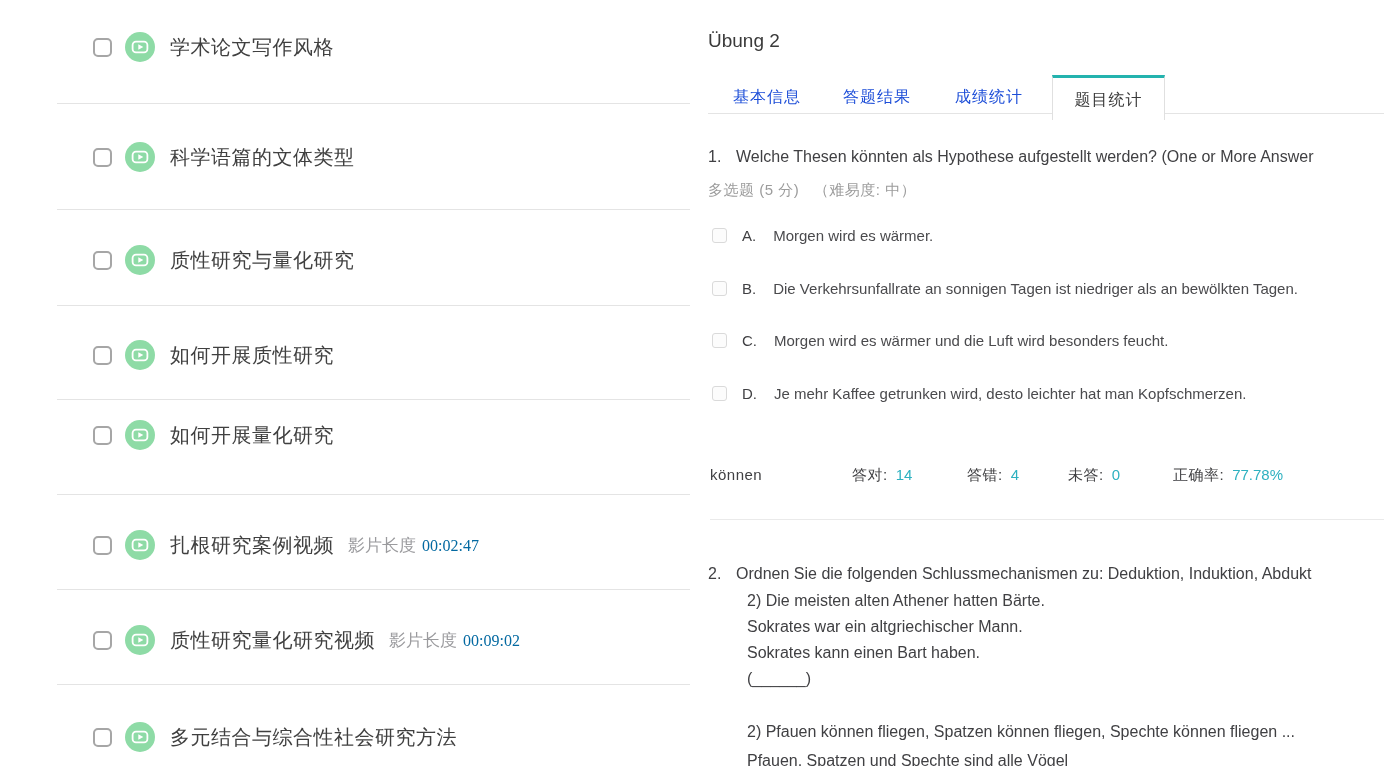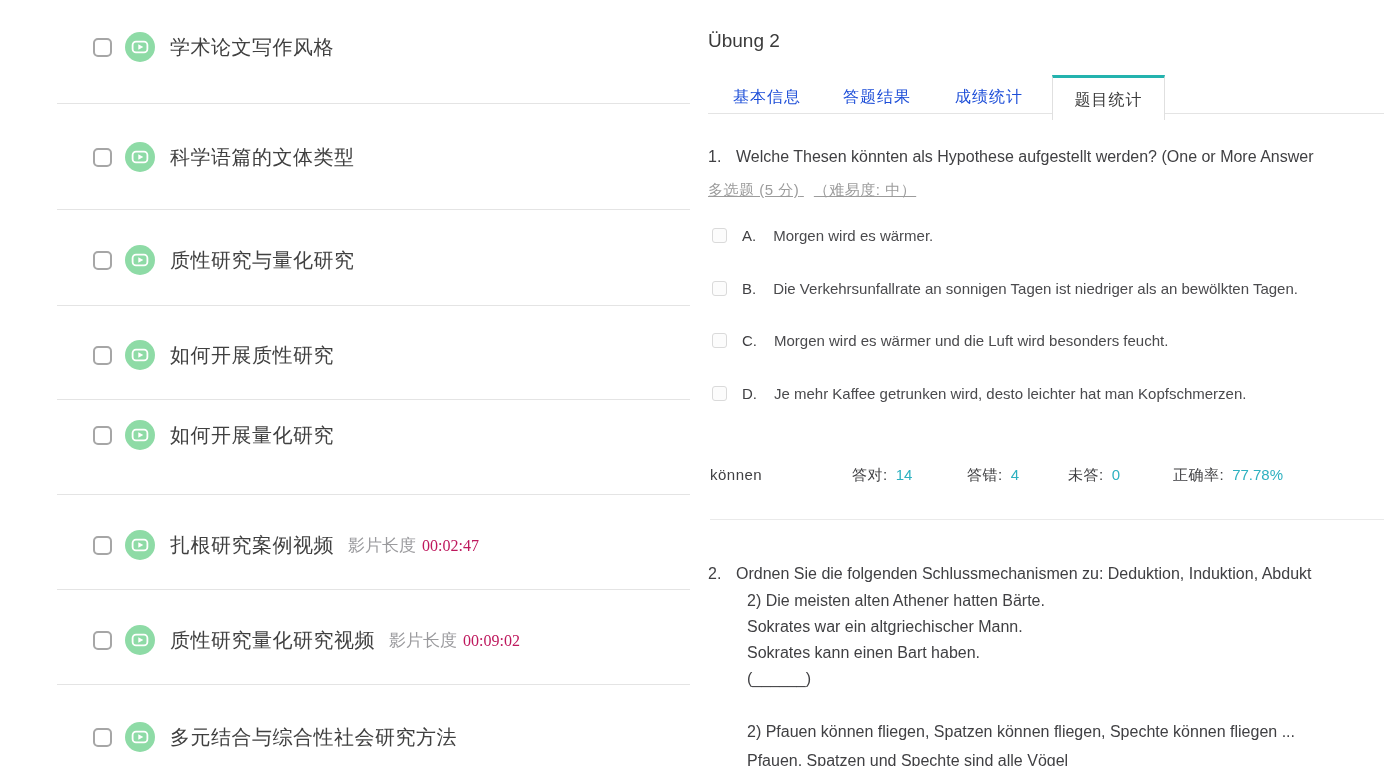--- a/index.html
+++ b/index.html
@@ -6,37 +6,37 @@
   html,body { width:1384px; height:778px; background:#fff; overflow:hidden;
     font-family:"Liberation Sans","DejaVu Sans",sans-serif; }
 
   
   .left-panel { position:absolute; left:0; top:0; width:690px; height:778px; background:#fff;margin-left:32px; }
   .v-row { position:absolute; left:61px; height:40px; display:flex; align-items:center; white-space:nowrap; }
   .cb { width:19px; height:19px; border:2px solid #a6a6a6; border-radius:5px; background:#fff; flex:0 0 auto; cursor:pointer; }
   .vicon { width:30px; height:30px; margin-left:13px; flex:0 0 auto; }
   .vtitle { margin-left:15px; font-size:20px; color:#404040; letter-spacing:0.5px; cursor:pointer; }
   .vdur { margin-left:14px; color:#9b9b9e; font-size:17px; }
-  .vtime { font-family:"Liberation Serif","DejaVu Serif",serif; font-size:16px; color:#be185d; margin-left:6px; }
+  .vtime { font-family:"Liberation Serif","DejaVu Serif",serif; font-size:16px; color:#0369a1; margin-left:6px; }
   .hdiv { position:absolute; left:25px; width:643px; height:1px; background:#e4e4e4; }
 
   
   .right-panel { position:absolute; left:690px; top:0; width:694px; height:766px; overflow:hidden; background:#fff; }
   .rp-title { position:absolute; left:18px; top:18px; font-size:19px; color:#3a3a3a; white-space:nowrap;margin-top:12px; }
 
   .tabbar { position:absolute; left:0; top:75px; width:694px; height:46px; }
   .strip { position:absolute; left:18px; top:38px; width:676px; height:1px; background:#e4e4e4; }
   .tab { position:absolute; top:12px; font-size:16px; color:#1d4ed8; letter-spacing:1px; white-space:nowrap; cursor:pointer; }
   .tab.active { top:0; height:45px; line-height:44px; text-align:center; width:113px;
     background:#fff; border-left:1px solid #e0e0e0; border-right:1px solid #e0e0e0;
     border-top:3px solid var(--tab-teal,#23b3ae); color:#3a3a3a; z-index:2; }
 
   .qnum { position:absolute; left:18px; font-size:16px; color:#404043; }
   .qtext { position:absolute; left:46px; font-size:16px; color:#404043; white-space:nowrap; }
-  .qmeta { position:absolute; left:18px; font-size:15px; color:#9c9c9c; white-space:nowrap; letter-spacing:0.5px;text-decoration:underline; }
+  .qmeta { position:absolute; left:18px; font-size:15px; color:#9c9c9c; white-space:nowrap; letter-spacing:0.5px; }
 
   .opt { position:absolute; left:22px; height:20px; display:flex; align-items:center; white-space:nowrap; }
   .opt-cb { width:15px; height:15px; border:1px solid #dadada; border-radius:3px; background:#fcfcfc; flex:0 0 auto; cursor:pointer; }
   .opt-letter { margin-left:15px; font-size:15px; color:#404043; }
   .opt-text { margin-left:17px; font-size:15px; color:#4a4a4d; }
 
   .stat-group { position:absolute; top:466px; height:20px; font-size:15px; color:#404043; white-space:nowrap; letter-spacing:0.5px; }
   .stat-val { color:var(--val-teal,#2eb1c0); margin-left:8px; letter-spacing:0;text-align:right; }
   .rdiv { position:absolute; left:20px; width:674px; height:1px; background:#eaeaea; }
 

